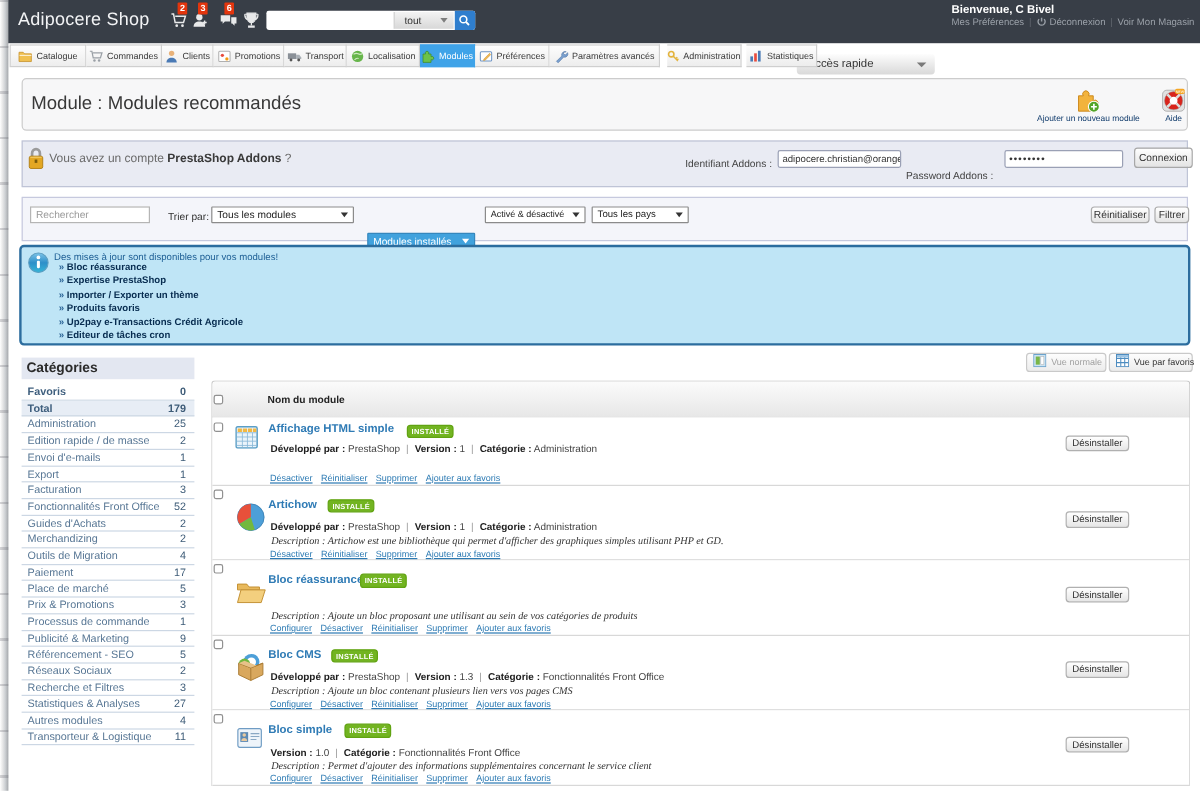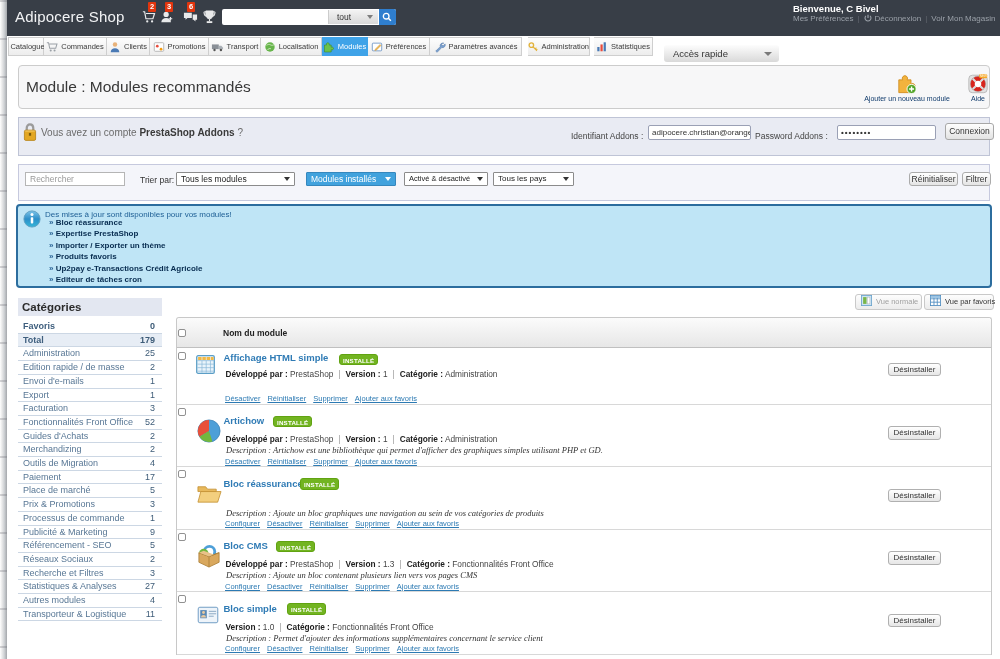--- a/index.html
+++ b/index.html
@@ -168,21 +168,21 @@
   </span>
   <span id="quick">Accès rapide<span class="arr"></span></span>
   <span id="welcome">Bienvenue, C Bivel</span>
   <span id="welcline">Mes Préférences<span class="sep">|</span><svg width="8" height="8" viewBox="0 0 10 10" style="vertical-align:-1px;margin-right:3px;">
         <path d="M5 1v4" stroke="#9aa0a8" stroke-width="1.5"></path>
         <path d="M2.4 2.4a3.7 3.7 0 1 0 5.2 0" fill="none" stroke="#9aa0a8" stroke-width="1.4"></path>
       </svg>Déconnexion<span class="sep">|</span>Voir Mon Magasin</span>
 </div>
 <div id="leftstrip"></div>
 <div id="tabs">
-  <span class="tab" style="width:36px;"><svg width="12" height="12" viewBox="0 0 14 14">
+  <span class="tab" style="width:64px;"><svg width="12" height="12" viewBox="0 0 14 14">
         <path d="M1 3h4l1.5 1.5H13V12H1z" fill="#f0c051" stroke="#c89430" stroke-width="0.8"></path>
         <path d="M1.5 6H13" stroke="#fff" stroke-width="0.8"></path>
       </svg>Catalogue</span>
   <span class="tab" style="width:63px;"><svg width="12" height="12" viewBox="0 0 14 14">
         <path d="M1 2h2l1.3 6.5h7l1.5-5H4" fill="none" stroke="#9aa0a6" stroke-width="1.2"></path>
         <circle cx="5.5" cy="11" r="1.2" fill="#9aa0a6"></circle>
         <circle cx="10" cy="11" r="1.2" fill="#9aa0a6"></circle>
       </svg>Commandes</span>
   <span class="tab" style="width:43px;"><svg width="12" height="12" viewBox="0 0 14 14">
         <circle cx="7" cy="4" r="2.6" fill="#e8b27a"></circle>
@@ -249,29 +249,29 @@
 <div id="addonsbar">
   <svg style="position:absolute;left:4px;top:4px;" width="14" height="20" viewBox="0 0 15 21">
       <path d="M4 9V6.2C4 4 5.4 2.3 7.5 2.3S11 4 11 6.2V9" fill="none" stroke="#9b9b9b" stroke-width="2.4"></path>
       <rect x="1.5" y="8.5" width="12" height="11" rx="1.5" fill="#e3a723" stroke="#b07c10" stroke-width="0.8"></rect>
       <rect x="6.3" y="11.5" width="2.4" height="3" fill="#7a5a0a"></rect>
       <path d="M2.5 9.5h10" stroke="#f6cf6d" stroke-width="1"></path>
     </svg>
   <span id="addonstext">Vous avez un compte <b>PrestaShop Addons</b> ?</span>
   <span class="alabel" style="left:552px;">Identifiant Addons :</span>
   <span class="ainput" style="left:629px; width:103px;">adipocere.christian@orange</span>
-  <span class="alabel" style="left:736px;">Password Addons :</span>
+  <span class="alabel" style="left:736px;margin-top:10px;">Password Addons :</span>
   <span class="ainput" style="left:818px; width:99px; letter-spacing:1px; font-weight:bold; font-size:8px; line-height:14px;">••••••••</span>
   <span id="connexion">Connexion</span>
 </div>
 <div id="filterbar">
   <span id="rechercher">Rechercher</span>
   <span id="trierpar">Trier par:</span>
   <span class="fsel" style="left:157px; width:119px;">Tous les modules<span class="arr"></span></span>
-  <span class="fsel blue" style="left:287px; width:90px;">Modules installés<span class="arr"></span></span>
+  <span class="fsel blue" style="left:287px; width:90px;margin-top:22px;">Modules installés<span class="arr"></span></span>
   <span class="fsel" style="left:385px; width:84px; font-size:7.5px;">Activé &amp; désactivé<span class="arr"></span></span>
   <span class="fsel" style="left:474px; width:81px; font-size:8px;">Tous les pays<span class="arr"></span></span>
   <span class="gbtn" style="left:890px; width:49px;">Réinitialiser</span>
   <span class="gbtn" style="left:943px; width:29px;">Filtrer</span>
 </div>
 <div id="infobox">
   <svg style="position:absolute;left:5px;top:4px;" width="18" height="18" viewBox="0 0 20 20">
       <defs>
         <linearGradient id="ig" x1="0" y1="0" x2="0" y2="1">
           <stop offset="0" stop-color="#7cc3e8"></stop>
@@ -365,21 +365,21 @@
   </div>
 
   <div class="mrow rx">
     <span class="cb"></span>
     <svg class="micon" width="26" height="26" viewBox="0 0 27 27">
         <path d="M2 7h8l2 2.5h9V12H2z" fill="#e8b95c" stroke="#c08c2c" stroke-width="0.8"></path>
         <path d="M5 12h21l-3.5 11H2z" fill="#f3cf7e" stroke="#c08c2c" stroke-width="0.8"></path>
       </svg>
     <span class="mtitle">Bloc réassurance</span>
     <span class="mbadge" style="left:123px;">INSTALLÉ</span>
-    <span class="desc">Description : Ajoute un bloc graphiques une navigation au sein de vos catégories de produits</span>
+    <span class="desc">Description : Ajoute un bloc proposant une utilisant au sein de vos catégories de produits</span>
     <span class="links"><a>Configurer</a><a>Désactiver</a><a>Réinitialiser</a><a>Supprimer</a><a>Ajouter aux favoris</a></span>
     <span class="unin">Désinstaller</span>
   </div>
 
   <div class="mrow rx">
     <span class="cb"></span>
     <svg class="micon" width="26" height="26" viewBox="0 0 27 27">
         <circle cx="14" cy="9" r="7" fill="#4d9fd8"></circle>
         <circle cx="14" cy="9" r="4" fill="#fff"></circle>
         <circle cx="8" cy="11" r="5" fill="#73b83e"></circle>

